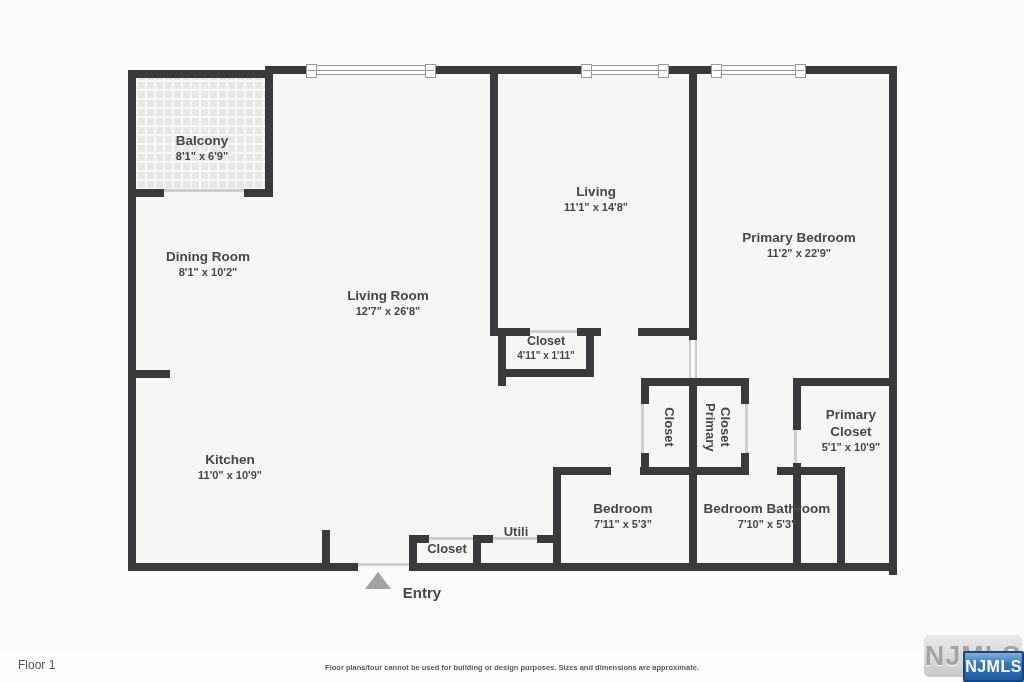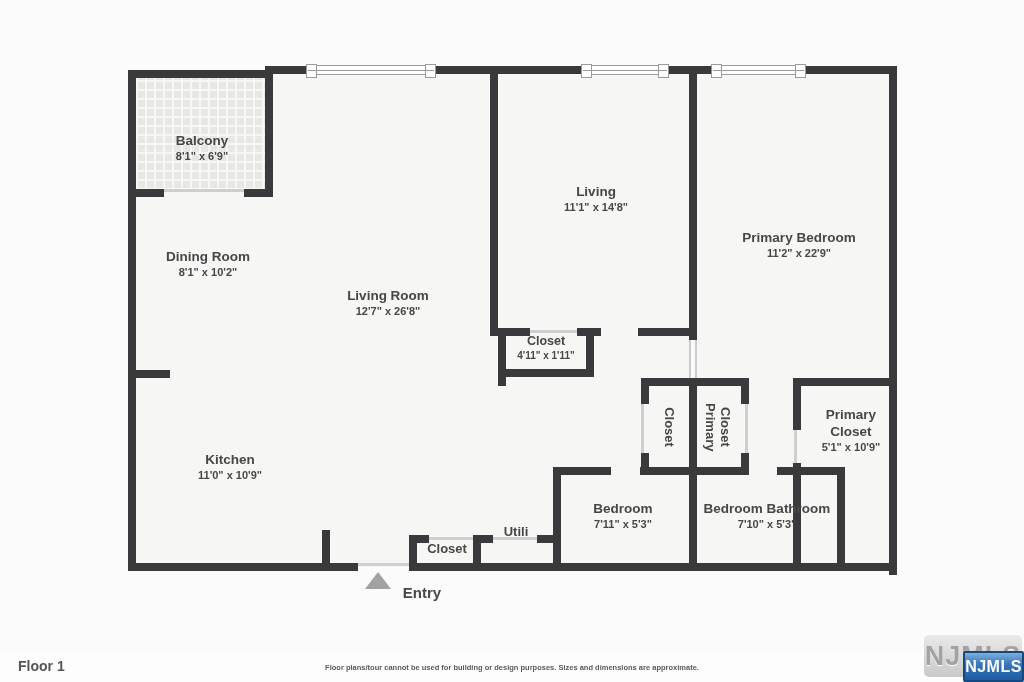--- a/index.html
+++ b/index.html
@@ -16,21 +16,21 @@
   .room-label{position:absolute;transform:translateX(-50%);text-align:center;color:#474747;line-height:1.25;white-space:nowrap;}
   .room-name{display:block;font-weight:bold;font-size:13.5px;}
   .room-name.sm{font-size:12.5px;}
   .room-name.xs{font-size:13px;}
   .room-dims{display:block;font-weight:bold;font-size:11px;}
   .room-dims.sm{font-size:10px;}
   .wrap2{white-space:normal;width:88px;}
   .v-label{position:absolute;writing-mode:vertical-lr;transform:translate(-50%,-50%);font-weight:bold;font-size:13px;color:#474747;text-align:center;line-height:1.15;}
   .triangle{position:absolute;left:365px;top:572px;width:0;height:0;border-left:13px solid transparent;border-right:13px solid transparent;border-bottom:17px solid #a2a2a2;}
   .entry-label{position:absolute;left:378px;top:584px;transform:translateX(-50%);font-weight:bold;font-size:15px;color:#474747;margin-left:44px;}
-  .floor-tag{position:absolute;left:18px;top:658px;font-weight:bold;font-size:14px;color:#555555;}
+  .floor-tag{position:absolute;left:18px;top:658px;font-weight:normal;font-size:12px;color:#555555;}
   .disclaimer{position:absolute;left:0;top:663px;width:100%;text-align:center;font-weight:bold;font-size:7.5px;color:#5a5a5a;}
   .wm{position:absolute;left:924px;top:635px;width:98px;height:42px;background:linear-gradient(180deg,#e9e9e9 0%,#c9c9c9 100%);border-radius:5px;display:flex;align-items:center;justify-content:center;font-weight:bold;font-size:27px;letter-spacing:1px;color:#a3a3a3;text-shadow:0 1px 1px #ffffff;overflow:hidden;}
   .badge{position:absolute;left:963px;top:651px;width:61px;height:31px;background:linear-gradient(180deg,#7fb0dc 0%,#3a78bc 40%,#1c5ca5 100%);border:2px solid #16477e;border-radius:2px;box-sizing:border-box;display:flex;align-items:center;justify-content:center;color:#ffffff;font-weight:bold;font-size:16px;letter-spacing:.5px;}
 </style>
 </head>
 <body>
 
 <div id="plan">
 
   <div class="floor"></div>

